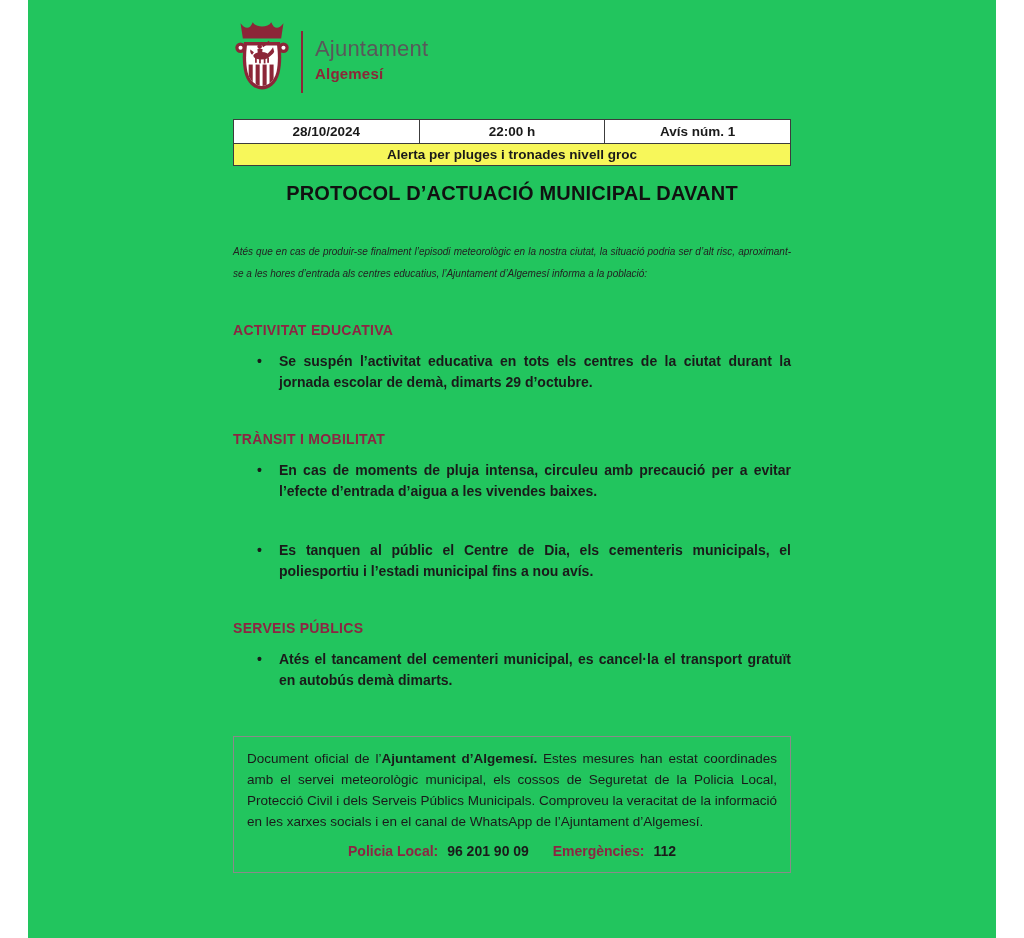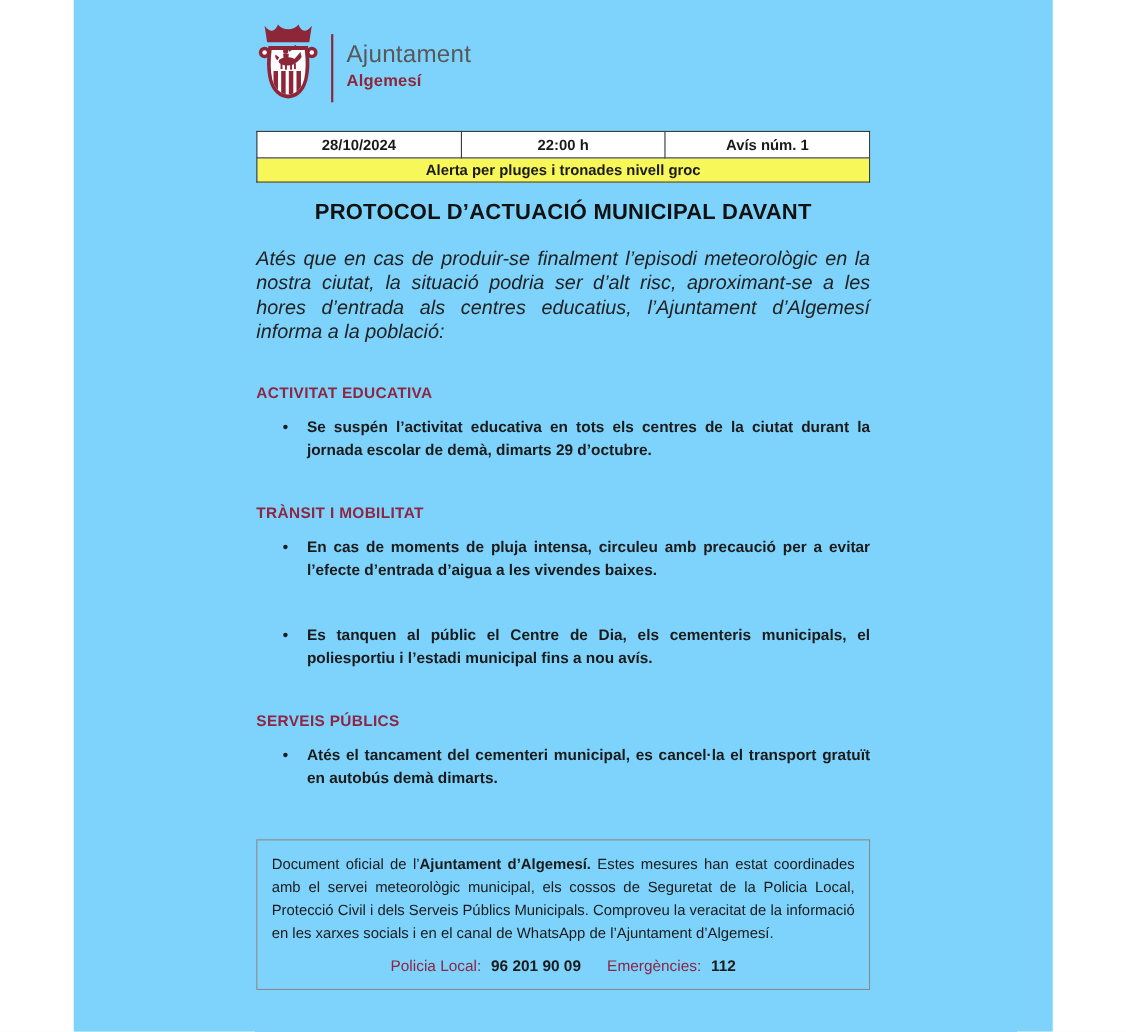--- a/index.html
+++ b/index.html
@@ -3,24 +3,24 @@
 <meta charset="utf-8">
 <style>
   * { margin: 0; padding: 0; box-sizing: border-box; }
   html, body { background: #ffffff; }
   body {
     font-family: "Liberation Sans", "DejaVu Sans", sans-serif;
     color: #1a1a1a;
     -webkit-font-smoothing: antialiased;
   }
   .page {
-    width: 890px;
+    width: 968px;
     height: 938px;
     margin: 0 auto;
-    background: #7dd3fc;
+    background: #22c55e;
     overflow: hidden;
     position: relative;
   }
   .doc {
     width: 558px;
     margin: 0 auto;
     padding-top: 14px;
   }
 
   
@@ -67,23 +67,23 @@
     text-align: center;
     font-size: 20px;
     font-weight: bold;
     line-height: 27px;
     color: #111;
     letter-spacing: .2px;
   }
 
   
   .intro {
-    margin-top: 17px;
+    margin-top: 34px;
     font-style: italic;
-    font-size: 18px;
+    font-size: 10px;
     line-height: 22px;
     text-align: justify;
     color: #222;
   }
 
   
   .topic { margin-top: 38px; }
   .topic:first-of-type { margin-top: 37px; }
   .topic-heading {
     font-size: 14px;
@@ -124,21 +124,21 @@
   }
   .official-text b { font-weight: bold; }
   .contacts {
     margin-top: 11px;
     text-align: center;
     font-size: 14px;
     color: #1a1a1a;
   }
   .contacts .c-label {
     color: #8d2543;
-    font-weight: normal;
+    font-weight: bold;
   }
   .contacts .c-value { font-weight: bold; color: #1a1a1a; margin-left: 5px; }
   .contacts .gap { display: inline-block; width: 16px; }
 </style>
 </head>
 <body>
 
 <div class="page">
   <div class="doc">
 

